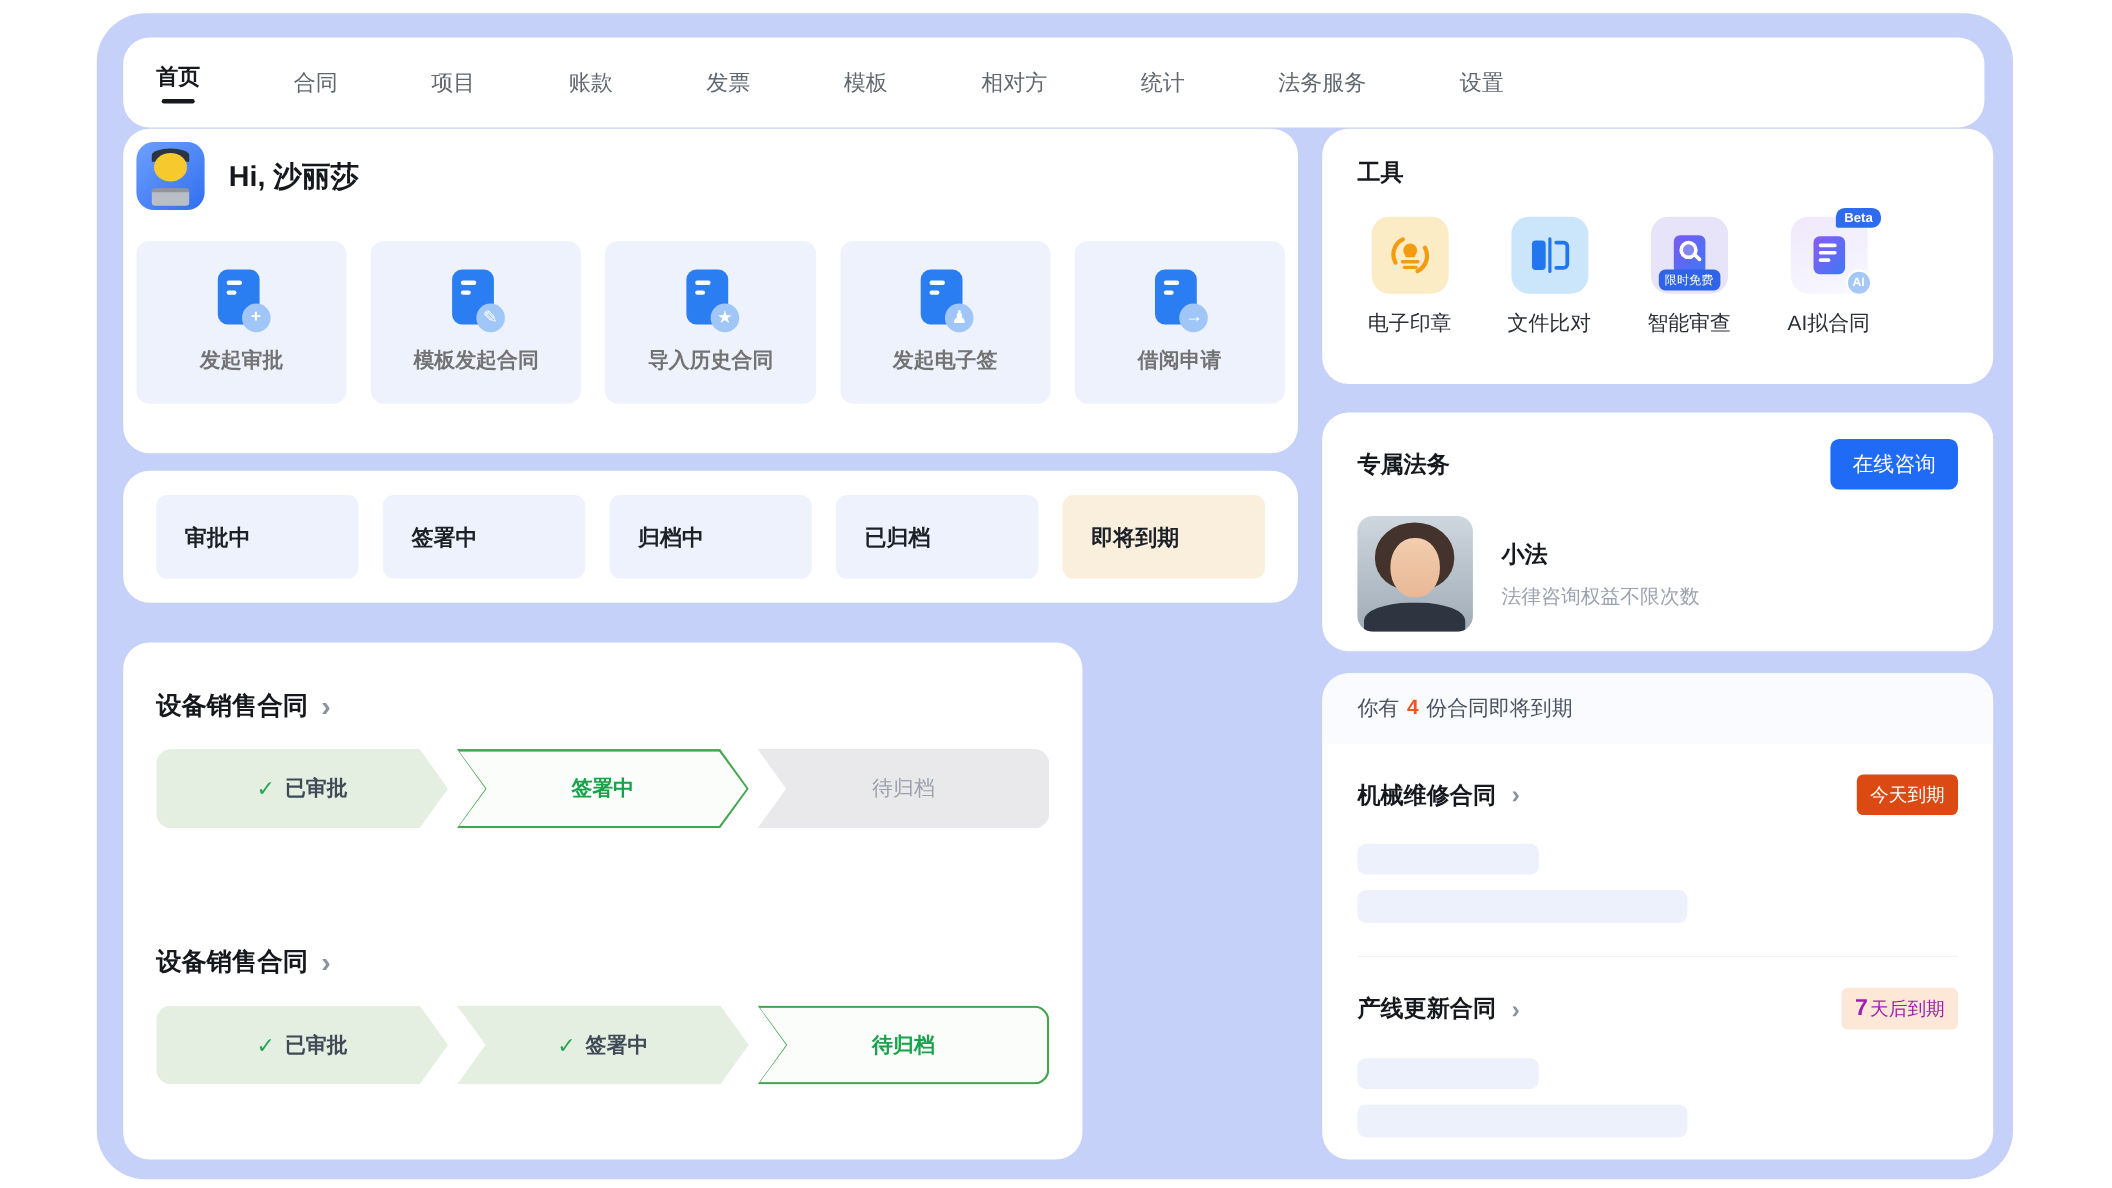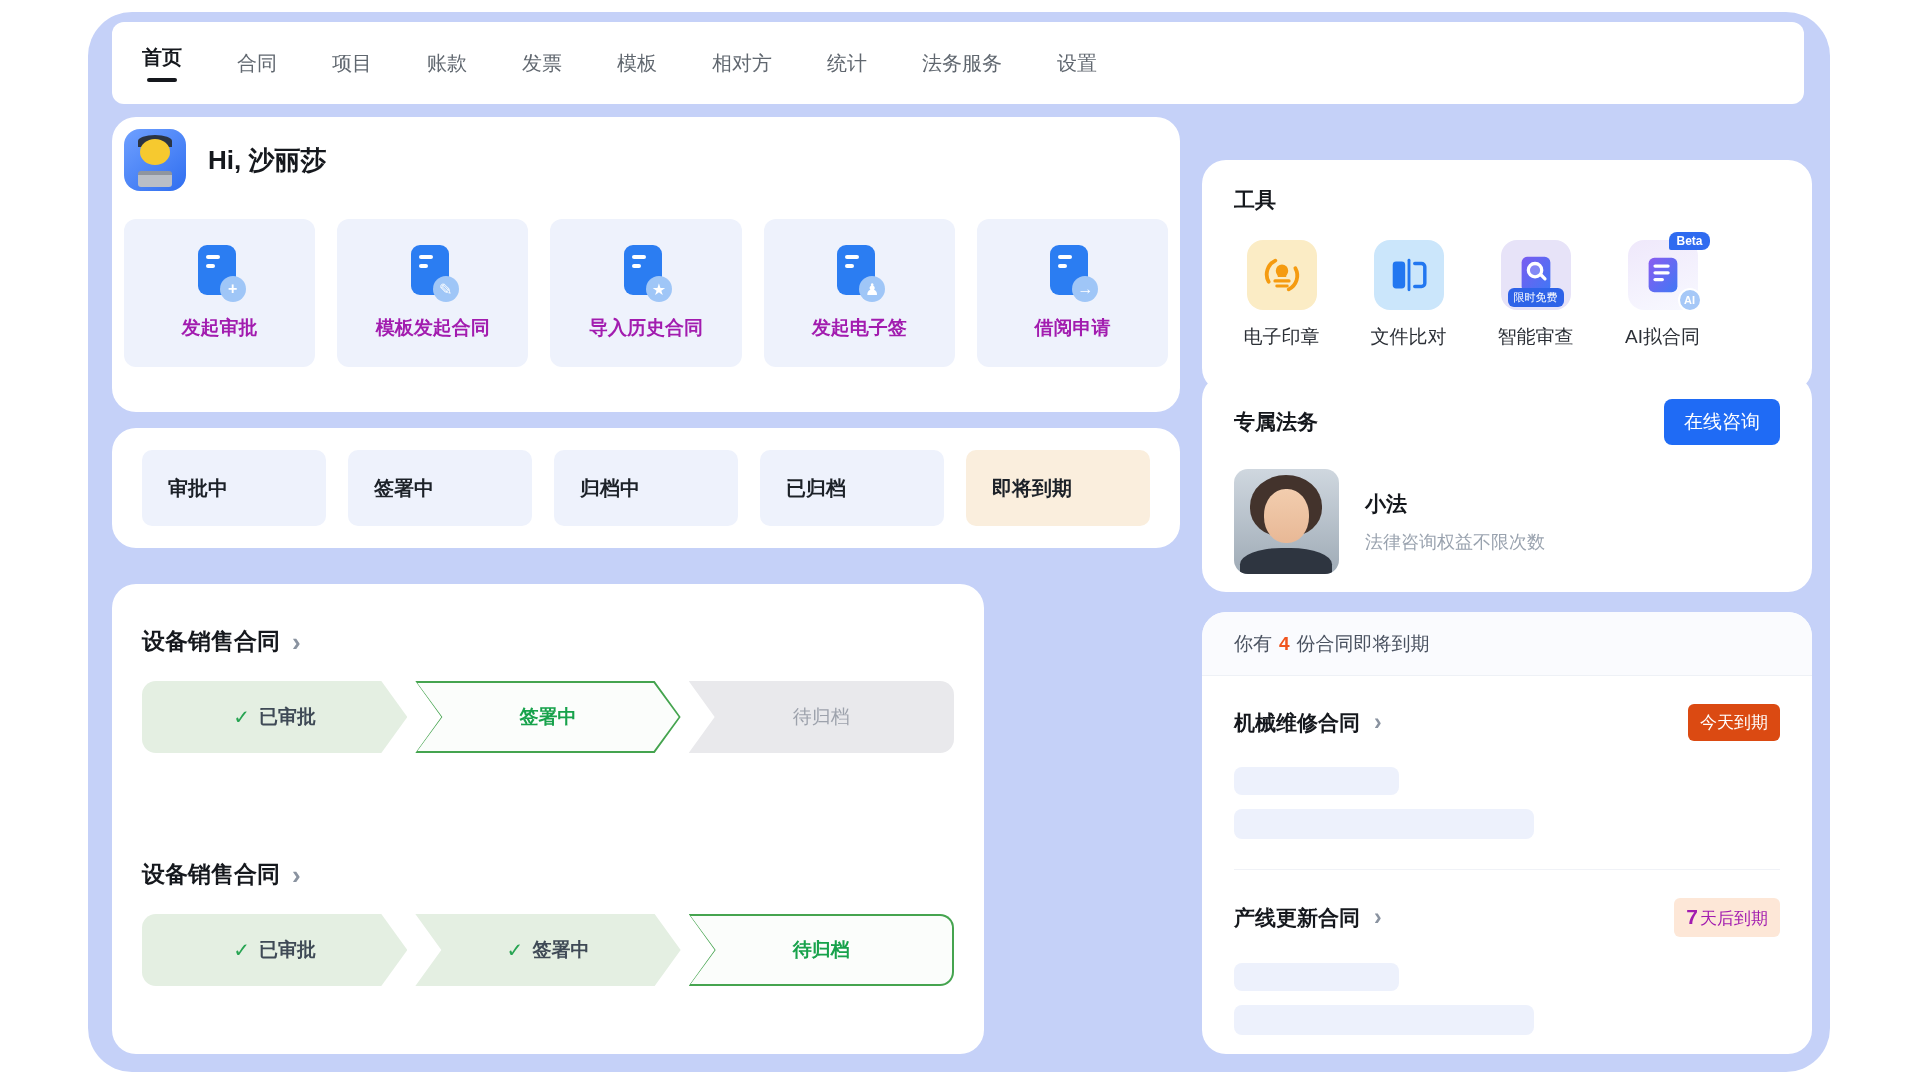--- a/index.html
+++ b/index.html
@@ -3,22 +3,22 @@
 <meta charset="utf-8">
 <style>
   * { margin:0; padding:0; box-sizing:border-box; }
   html,body { width:1920px; height:1080px; background:#ffffff; overflow:hidden;
     font-family:"Liberation Sans","DejaVu Sans",sans-serif; }
   .app-bg { position:absolute; left:88px; top:12px; width:1742px; height:1060px;
     background:#c5d1f8; border-radius:44px; }
   .card { position:absolute; background:#ffffff; border-radius:24px; }
 
   
-  .nav { left:112px; top:22px; width:1692px; height:82px; display:flex; align-items:center;
-    padding:0 30px; gap:55px;border-radius:12px; }
+  .nav { left:112px; top:34px; width:1692px; height:82px; display:flex; align-items:center;
+    padding:0 30px; gap:85px; }
   .nav-item { font-size:20px; color:#60676f; cursor:pointer; display:flex; flex-direction:column;
     align-items:center; }
   .nav-item.active { color:#15181d; font-weight:bold; }
   .nav-underline { width:30px; height:4px; border-radius:2px; background:#15181d; margin-top:7px; }
 
   
   .greet-card { left:112px; top:117px; width:1068px; height:295px; padding:12px; }
   .greet-row { display:flex; align-items:center; gap:22px; margin-bottom:28px; }
   .mascot { width:62px; height:62px; border-radius:16px; position:relative; overflow:hidden;
     background:linear-gradient(140deg,#6fa0ff,#2f6ef0); flex:0 0 auto; }
@@ -33,21 +33,21 @@
   .qa-card { flex:1; height:148px; background:#eef2fc; border-radius:12px; cursor:pointer;
     display:flex; flex-direction:column; align-items:center; justify-content:center; gap:16px; }
   .doc-icon { position:relative; width:44px; height:54px; }
   .doc-body { position:absolute; left:0; top:0; width:38px; height:50px; border-radius:9px;
     background:#2b7df2; }
   .doc-line1 { position:absolute; left:8px; top:10px; width:14px; height:4px; border-radius:2px; background:#fff; }
   .doc-line2 { position:absolute; left:8px; top:19px; width:9px; height:4px; border-radius:2px; background:#fff; }
   .doc-badge { position:absolute; right:-4px; bottom:-3px; width:26px; height:26px; border-radius:50%;
     background:#9fc6f7; color:#ffffff; font-size:16px; font-weight:bold;
     display:flex; align-items:center; justify-content:center; }
-  .qa-label { font-size:19px; font-weight:600; color:#a21caf; }
+  .qa-label { font-size:19px; font-weight:600; color:#737373; }
 
   
   .filter-card { left:112px; top:428px; width:1068px; height:120px; padding:22px 30px;
     display:flex; gap:22px; }
   .pill { flex:1; height:76px; background:#eef2fc; border-radius:10px; display:flex;
     align-items:center; padding-left:26px; font-size:20px; font-weight:600; color:#1c2128;
     cursor:pointer; }
   .pill.hot { background:#faeedd; }
 
   
@@ -70,21 +70,21 @@
     display:flex; align-items:center; justify-content:center; }
   .seg-mid.outline .inner { clip-path:polygon(0 0,calc(100% - 25px) 0,100% 50%,calc(100% - 25px) 100%,0 100%,25px 50%); }
   .seg-last.outline { border-radius:0 14px 14px 0; }
   .seg-last.outline .inner { clip-path:polygon(0 0,100% 0,100% 100%,0 100%,25px 50%); border-radius:0 12px 12px 0; }
   .st-done { color:#3f4a56; font-weight:600; }
   .st-check { color:#27a452; font-weight:bold; margin-right:9px; font-size:20px; }
   .st-current { color:#17a24b; font-weight:bold; }
   .st-pending { color:#9da2ac; }
 
   
-  .tools-card { left:1202px; top:117px; width:610px; height:232px; padding:26px 32px;margin-top:43px; }
+  .tools-card { left:1202px; top:117px; width:610px; height:232px; padding:26px 32px; }
   .side-title { font-size:21px; font-weight:bold; color:#15181d; }
   .tools-row { display:flex; gap:32px; margin-top:26px; }
   .tool { width:95px; display:flex; flex-direction:column; align-items:center; gap:14px; cursor:pointer; }
   .tile { width:70px; height:70px; border-radius:16px; position:relative;
     display:flex; align-items:center; justify-content:center; }
   .tile-stamp { background:#fbecc5; }
   .tile-compare { background:#cbe6fb; }
   .tile-ai { background:linear-gradient(160deg,#efe8fb,#f8f9ff); }
   .tile-review { background:#e7e3f8; }
   .tool-label { font-size:19px; color:#2b2f36; }

